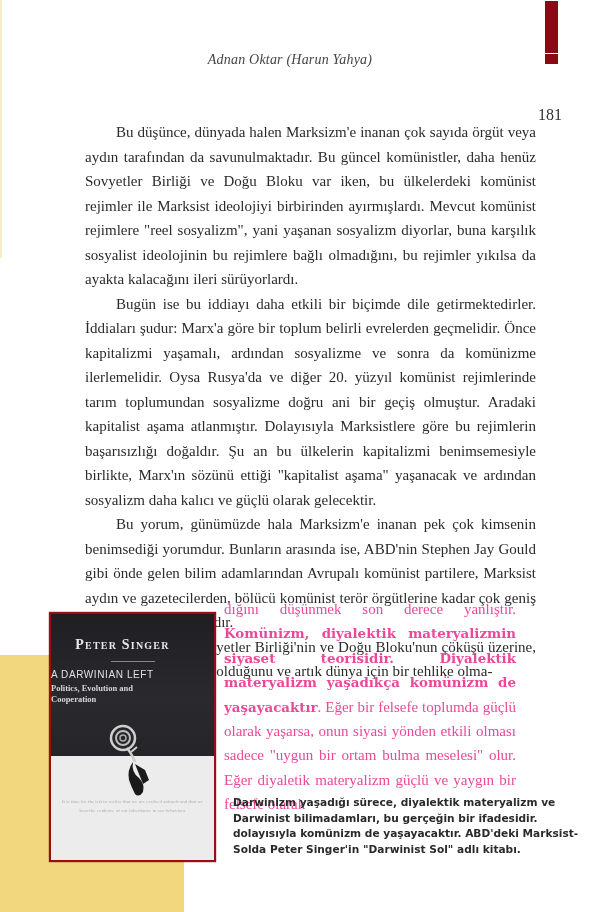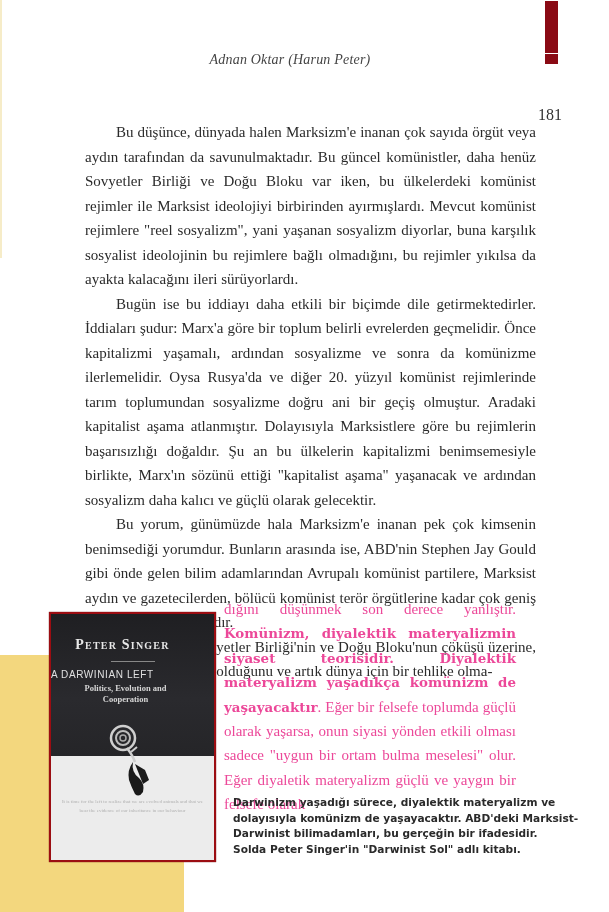--- a/index.html
+++ b/index.html
@@ -14,34 +14,34 @@
   .body-text { position:absolute; left:77px; width:451px; top:120px; font-family:"Liberation Serif",serif; font-size:15px; line-height:24.5px; text-align:justify; color:#2a2a2a;margin-left:8px; }
   .body-text p { margin:0; text-indent:31px; }
   .wrap-block { position:absolute; left:224px; width:292px; top:597px; font-family:"Liberation Serif",serif; font-size:15px; line-height:24.4px; text-align:justify; color:#ec4899; }
   .wrap-block b { font-family:"DejaVu Serif",serif; font-weight:bold; font-size:13.4px; }
   .yellow { position:absolute; left:0; top:655px; width:184px; height:257px; background:#f3d77e; }
   .book { position:absolute; left:49px; top:612px; width:163px; height:246px; border:2px solid #9b0d12; background:#eeeeee; overflow:hidden; box-shadow:0 0 1px #600; }
   .book-top { position:absolute; left:0; top:0; width:163px; height:142px; background:linear-gradient(180deg,#1f1f22 0%,#2a2a2e 60%,#252528 100%); }
   .book-author { position:absolute; top:23px; width:143px; text-align:center; font-family:"Liberation Serif",serif; color:#e8e8e8; font-size:14px; letter-spacing:1.2px; font-variant:small-caps; font-weight:bold; }
   .book-line { position:absolute; left:60px; top:47px; width:44px; height:1px; background:#888; }
   .book-title { position:absolute; top:55px; width:163px; text-align:left; font-family:"Liberation Sans",sans-serif; color:#e0e0e0; font-size:10px; letter-spacing:0.6px; }
-  .book-sub { position:absolute; top:69px; width:149px; text-align:center; font-family:"Liberation Serif",serif; color:#d6d6d6; font-size:8.5px; font-weight:bold; line-height:11px; }
+  .book-sub { position:absolute; top:69px; width:149px; text-align:left; font-family:"Liberation Serif",serif; color:#d6d6d6; font-size:8.5px; font-weight:bold; line-height:11px; }
   .book-bottom { position:absolute; left:0; top:142px; width:163px; height:104px; background:#ececec; }
   .book-quote { position:absolute; top:183px; left:10px; width:143px; text-align:center; font-family:"Liberation Serif",serif; color:#b0b0b0; font-size:5px; line-height:9px; }
   .rose { position:absolute; left:54px; top:108px; }
   .caption { position:absolute; left:233px; top:795px; width:370px; font-family:"DejaVu Sans",sans-serif; font-weight:bold; font-size:10.6px; line-height:15.5px; color:#2a2a2a; }
   .caption div { white-space:nowrap; }
 </style>
 </head>
 <body>
 
 <div class="left-rule"></div>
 
 <div class="header">
-  <div class="header-title">Adnan Oktar (Harun Peter)</div>
+  <div class="header-title">Adnan Oktar (Harun Yahya)</div>
 </div>
 <div class="marker-top"></div>
 <div class="marker-bot"></div>
 <div class="page-num">181</div>
 
 <div class="body-text">
   <p>Bu düşünce, dünyada halen Marksizm'e inanan çok sayıda örgüt veya aydın tarafından da savunulmaktadır. Bu güncel komünistler, daha henüz Sovyetler Birliği ve Doğu Bloku var iken, bu ülkelerdeki komünist rejimler ile Marksist ideolojiyi birbirinden ayırmışlardı. Mevcut komünist rejimlere "reel sosyalizm", yani yaşanan sosyalizm diyorlar, buna karşılık sosyalist ideolojinin bu rejimlere bağlı olmadığını, bu rejimler yıkılsa da ayakta kalacağını ileri sürüyorlardı.</p>
   <p>Bugün ise bu iddiayı daha etkili bir biçimde dile getirmektedirler. İddiaları şudur: Marx'a göre bir toplum belirli evrelerden geçmelidir. Önce kapitalizmi yaşamalı, ardından sosyalizme ve sonra da komünizme ilerlemelidir. Oysa Rusya'da ve diğer 20. yüzyıl komünist rejimlerinde tarım toplumundan sosyalizme doğru ani bir geçiş olmuştur. Aradaki kapitalist aşama atlanmıştır. Dolayısıyla Marksistlere göre bu rejimlerin başarısızlığı doğaldır. Şu an bu ülkelerin kapitalizmi benimsemesiyle birlikte, Marx'ın sözünü ettiği "kapitalist aşama" yaşanacak ve ardından sosyalizm daha kalıcı ve güçlü olarak gelecektir.</p>
   <p>Bu yorum, günümüzde hala Marksizm'e inanan pek çok kimsenin benimsediği yorumdur. Bunların arasında ise, ABD'nin Stephen Jay Gould gibi önde gelen bilim adamlarından Avrupalı komünist partilere, Marksist aydın ve gazetecilerden, bölücü komünist terör örgütlerine kadar çok geniş bir kadro yer almaktadır.</p>
   <p>Dolayısıyla, Sovyetler Birliği'nin ve Doğu Bloku'nun çöküşü üzerine, komünizmin bir tarih olduğunu ve artık dünya için bir tehlike olma-</p>
@@ -71,16 +71,16 @@
     <path d="M22 26 Q28 34 30 40" stroke="#cfcfcf" stroke-width="2.5" fill="none"></path>
     <path d="M26 30 l6 -5" stroke="#cfcfcf" stroke-width="2" fill="none"></path>
     <path d="M28 40 Q26 50 34 56 Q40 62 38 70 Q34 76 30 72 Q26 64 24 58 Q22 48 28 40 Z" fill="#1a1a1a"></path>
     <path d="M30 42 l10 6 l4 10 l-6 4 z" fill="#1a1a1a"></path>
   </svg>
   <div class="book-quote">It is time for the left to realize that we are evolved animals and that we bear the evidence of our inheritance in our behaviour</div>
 </div>
 
 <div class="caption">
   <div>Darwinizm yaşadığı sürece, diyalektik materyalizm ve</div>
+  <div>Darwinist bilimadamları, bu gerçeğin bir ifadesidir.</div>
   <div>dolayısıyla komünizm de yaşayacaktır. ABD'deki Marksist-</div>
-  <div>Darwinist bilimadamları, bu gerçeğin bir ifadesidir.</div>
   <div>Solda Peter Singer'in "Darwinist Sol" adlı kitabı.</div>
 </div>
 
 </body></html>

